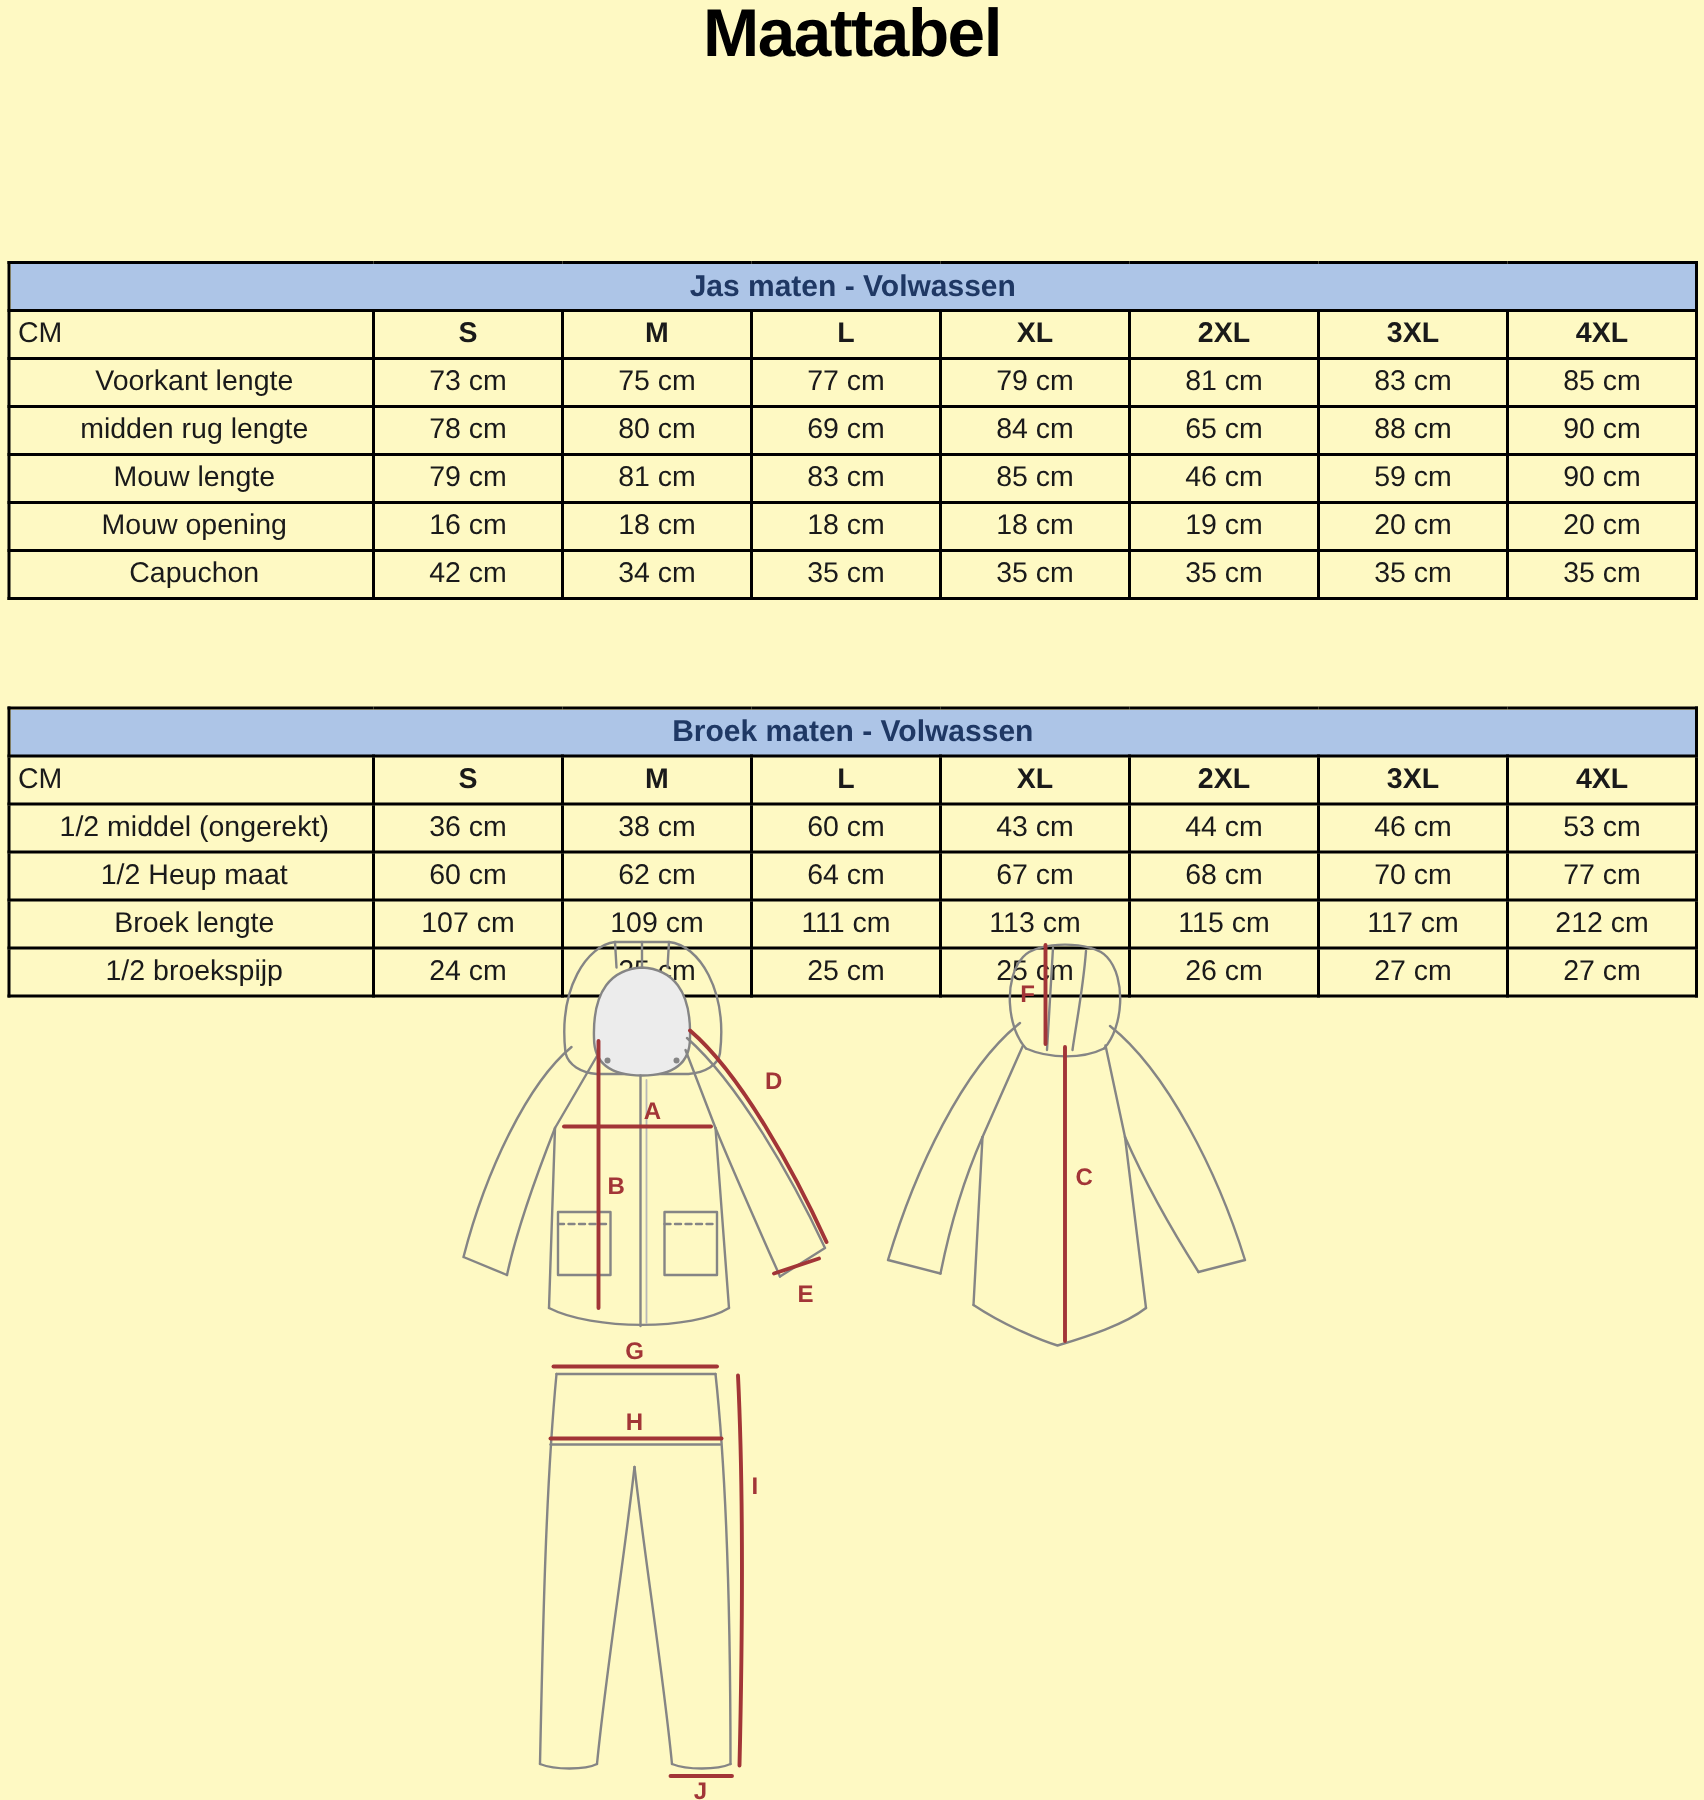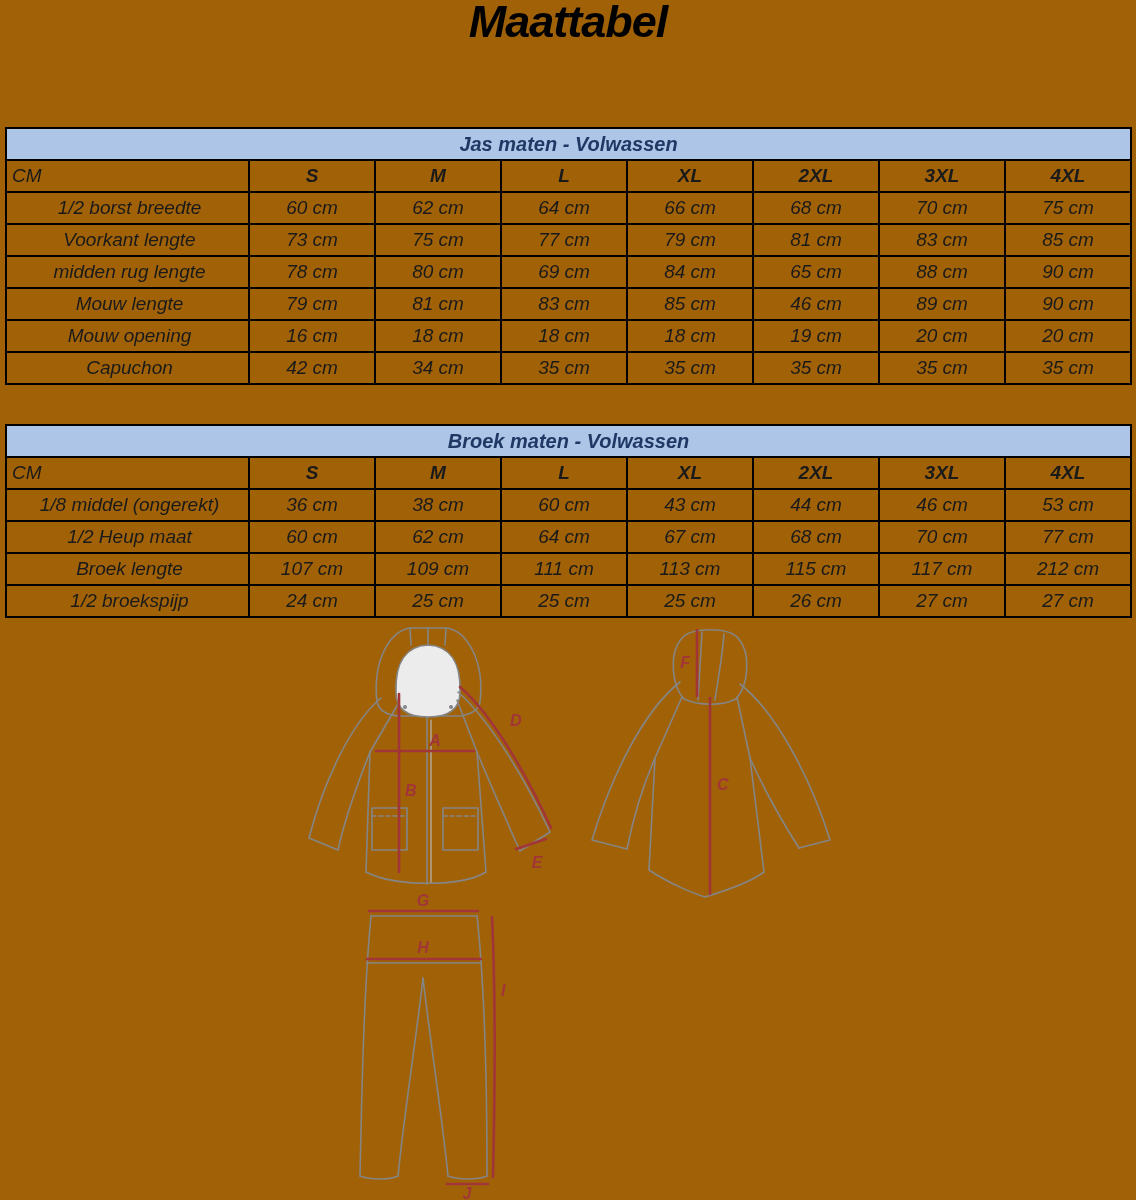--- a/index.html
+++ b/index.html
@@ -1,24 +1,24 @@
 <!DOCTYPE html>
 <html style="--header-bg: #adc5e7; --header-text: #1f3864; --measure: #a23537; --outline: #858585;"><head>
 <meta charset="utf-8">
 <style>
   :root{
     --header-bg:#adc5e7; --header-text:#1f3864; --measure:#a23537;
     --outline:#858585; --text:#1a1a1a;
   }
   html,body{margin:0;padding:0;background:#fff;}
-  #page{position:relative;width:1136px;height:1200px;background:#a16207;overflow:hidden;
-        font-family:"Liberation Sans", sans-serif;color:var(--text);font-style:italic;}
+  #page{position:relative;width:1136px;height:1200px;background:#fef9c3;overflow:hidden;
+        font-family:"Liberation Sans", sans-serif;color:var(--text);}
   #title{position:absolute;top:-4px;left:0;width:100%;margin:0;text-align:center;
          font-size:45px;font-weight:700;letter-spacing:-1px;color:#000;}
-  .tbl-wrap{position:absolute;left:5px;width:900px;}
+  .tbl-wrap{position:absolute;left:5px;width:900px;margin-top:47px;}
   #tbl-jacket{top:127px;}
   #tbl-pants{top:424px;}
   table.sizes{border-collapse:collapse;table-layout:fixed;width:1126px;
               font-size:19px;color:var(--text);}
   table.sizes td{border:2px solid #000;overflow:hidden;white-space:nowrap;}
   td.band{background:var(--header-bg);color:var(--header-text);font-weight:700;
           text-align:center;height:28px;font-size:20px;}
   tr.size-row td{height:28px;}
   tr.data-row td{height:28px;text-align:center;}
   td.lbl{text-align:left;padding-left:5px;font-weight:400;}
@@ -61,30 +61,20 @@
             <td class="lbl">CM</td>
             <td class="sz">S</td>
             <td class="sz">M</td>
             <td class="sz">L</td>
             <td class="sz">XL</td>
             <td class="sz">2XL</td>
             <td class="sz">3XL</td>
             <td class="sz">4XL</td>
           </tr>
           <tr class="data-row">
-            <td class="lbl">1/2 borst breedte</td>
-            <td>60 cm</td>
-            <td>62 cm</td>
-            <td>64 cm</td>
-            <td>66 cm</td>
-            <td>68 cm</td>
-            <td>70 cm</td>
-            <td>75 cm</td>
-          </tr>
-          <tr class="data-row">
             <td class="lbl">Voorkant lengte</td>
             <td>73 cm</td>
             <td>75 cm</td>
             <td>77 cm</td>
             <td>79 cm</td>
             <td>81 cm</td>
             <td>83 cm</td>
             <td>85 cm</td>
           </tr>
           <tr class="data-row">
@@ -97,21 +87,21 @@
             <td>88 cm</td>
             <td>90 cm</td>
           </tr>
           <tr class="data-row">
             <td class="lbl">Mouw lengte</td>
             <td>79 cm</td>
             <td>81 cm</td>
             <td>83 cm</td>
             <td>85 cm</td>
             <td>46 cm</td>
-            <td>89 cm</td>
+            <td>59 cm</td>
             <td>90 cm</td>
           </tr>
           <tr class="data-row">
             <td class="lbl">Mouw opening</td>
             <td>16 cm</td>
             <td>18 cm</td>
             <td>18 cm</td>
             <td>18 cm</td>
             <td>19 cm</td>
             <td>20 cm</td>
@@ -151,21 +141,21 @@
             <td class="lbl">CM</td>
             <td class="sz">S</td>
             <td class="sz">M</td>
             <td class="sz">L</td>
             <td class="sz">XL</td>
             <td class="sz">2XL</td>
             <td class="sz">3XL</td>
             <td class="sz">4XL</td>
           </tr>
           <tr class="data-row">
-            <td class="lbl">1/8 middel (ongerekt)</td>
+            <td class="lbl">1/2 middel (ongerekt)</td>
             <td>36 cm</td>
             <td>38 cm</td>
             <td>60 cm</td>
             <td>43 cm</td>
             <td>44 cm</td>
             <td>46 cm</td>
             <td>53 cm</td>
           </tr>
           <tr class="data-row">
             <td class="lbl">1/2 Heup maat</td>

